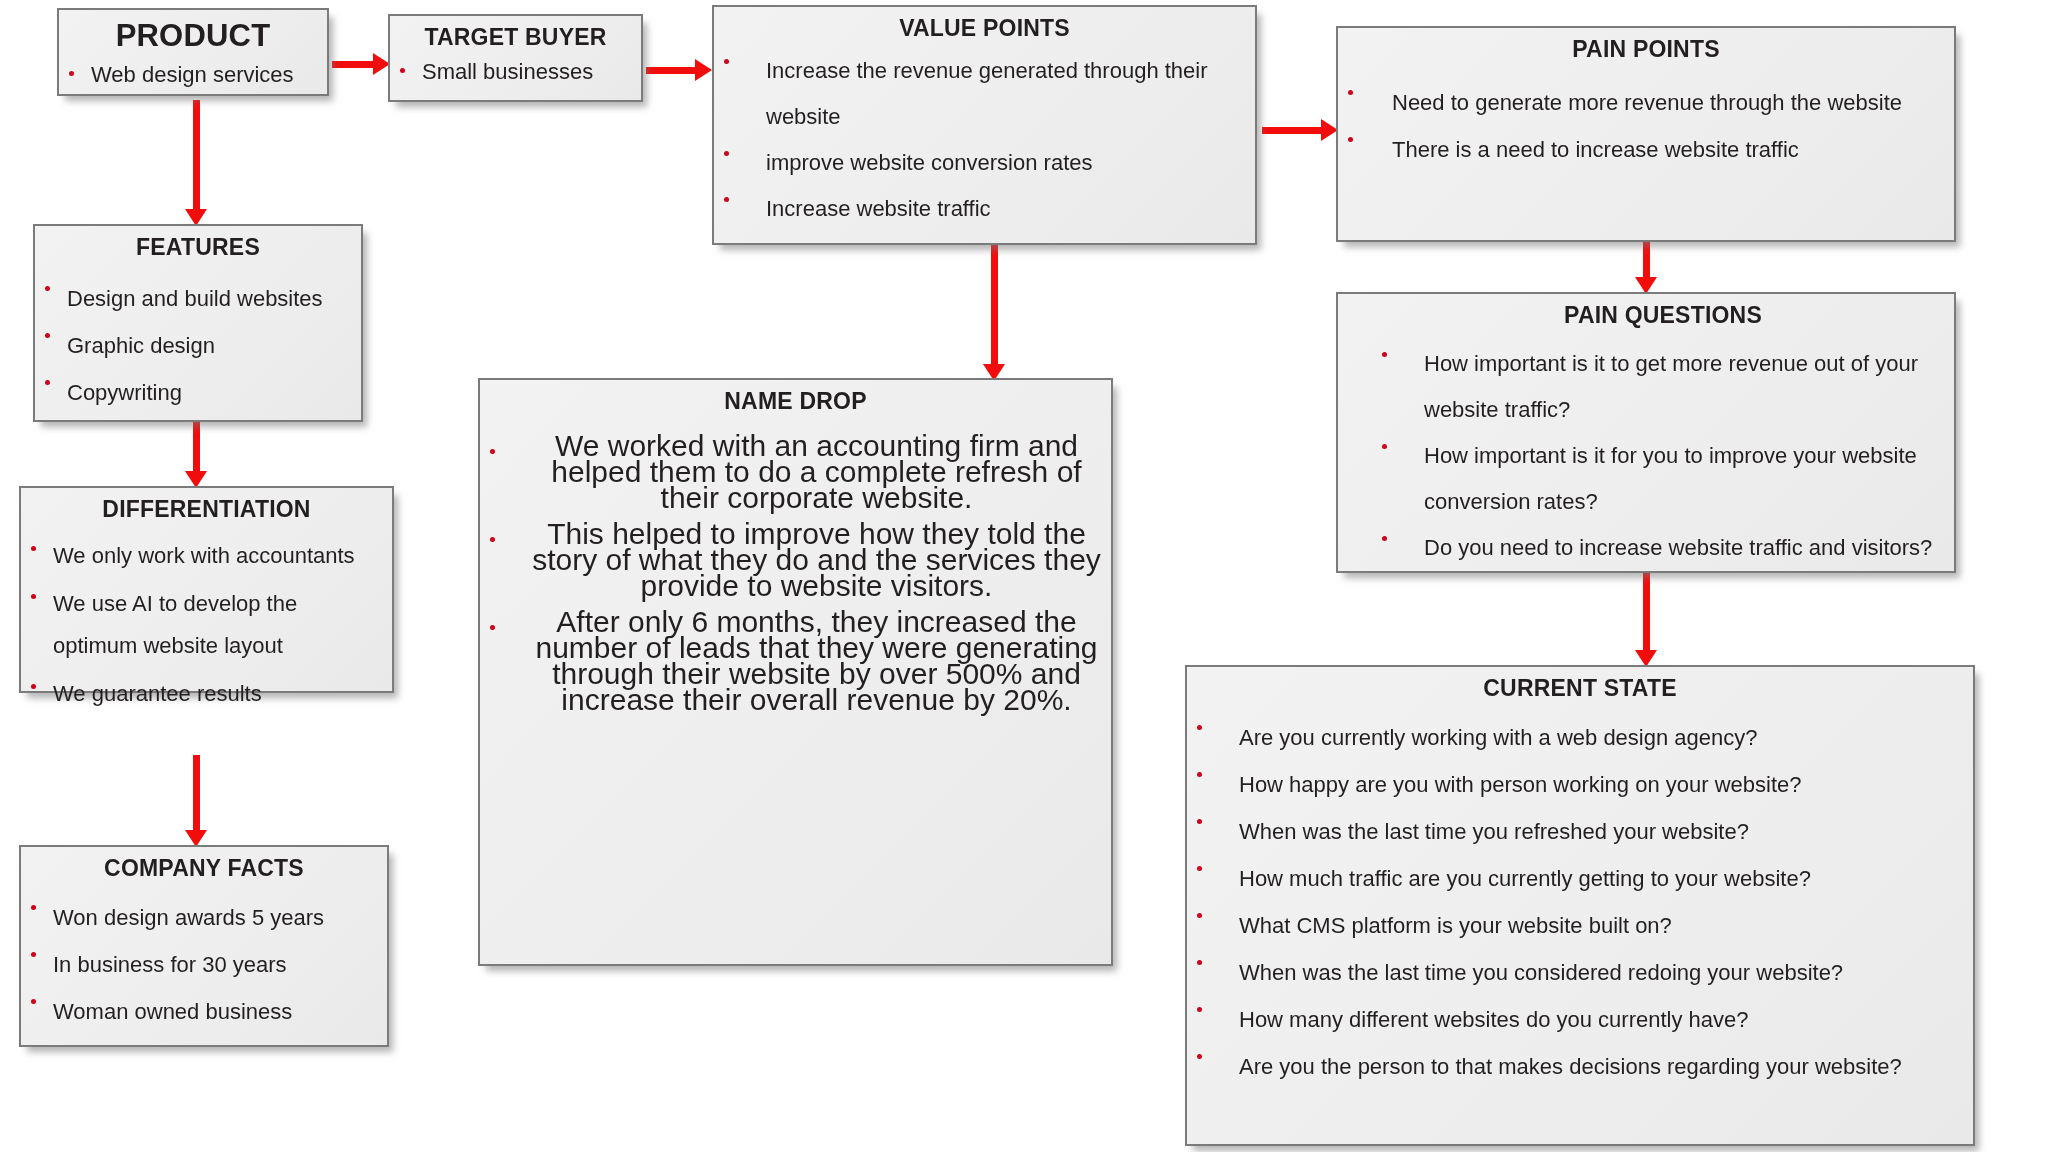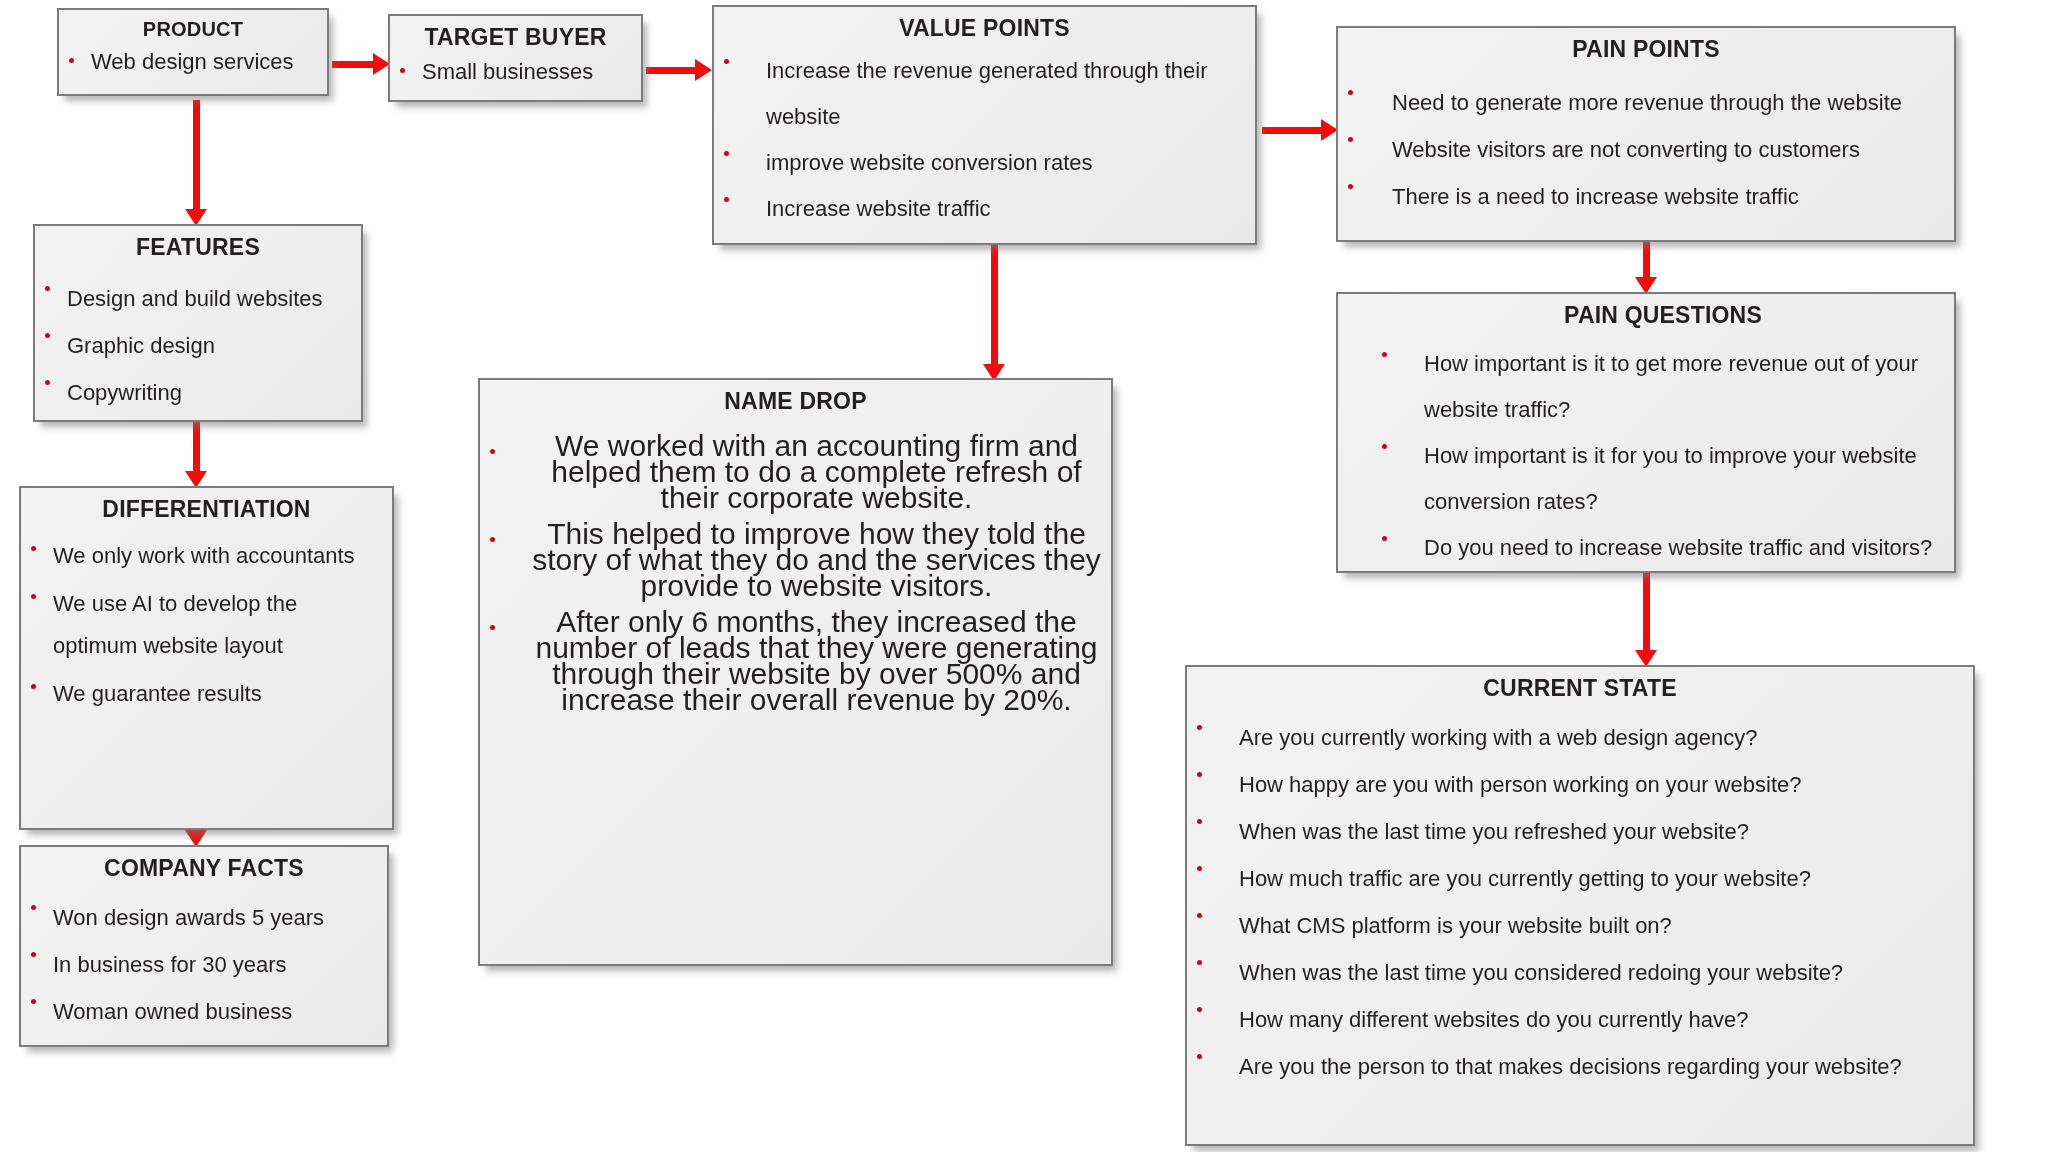--- a/index.html
+++ b/index.html
@@ -92,21 +92,21 @@
   }
   .arrow.right .head {
     top: 50%; margin-top: -11px; right: 0;
     border-top: 11px solid transparent;
     border-bottom: 11px solid transparent;
     border-left: 17px solid #f20d0d;
   }
 
   
   #n-product      { left:57px;  top:8px;   width:272px; height:88px;  }
-  #n-product .node-title { font-size:20px; }
+  #n-product .node-title { font-size:31px; }
   #n-product ul li { font-size:22px; line-height:30px; }
 
   #n-target       { left:388px; top:14px;  width:255px; height:88px;  }
   #n-target .node-title { font-size:23px; }
   #n-target ul li { font-size:22px; line-height:30px; }
 
   #n-value        { left:712px; top:5px;   width:545px; height:240px; }
   #n-value .node-title { font-size:23px; }
   #n-value ul li { font-size:22px; line-height:46px; margin-bottom:0; }
 
@@ -119,21 +119,21 @@
   #n-features ul li { font-size:22px; line-height:47px; margin-bottom:0; }
 
   #n-pain-q       { left:1336px; top:292px; width:620px; height:281px;padding-left:44px; }
   #n-pain-q .node-title { font-size:23px; margin-bottom:12px; }
   #n-pain-q ul li { font-size:22px; line-height:46px; margin-bottom:0; }
 
   #n-namedrop     { left:478px; top:378px; width:635px; height:588px; }
   #n-namedrop .node-title { font-size:23px; margin-bottom:18px; }
   #n-namedrop ul li { font-size:30px; line-height:26px; margin-bottom:10px;text-align:center; }
 
-  #n-diff         { left:19px;  top:486px; width:375px; height:344px; }
+  #n-diff         { left:19px;  top:486px; width:375px; height:207px; }
   #n-diff .node-title { font-size:23px; margin-bottom:12px; }
   #n-diff ul li { font-size:22px; line-height:42px; margin-bottom:6px; }
 
   #n-company      { left:19px;  top:845px; width:370px; height:202px; }
   #n-company .node-title { font-size:23px; margin-bottom:12px; }
   #n-company ul li { font-size:22px; line-height:47px; margin-bottom:0; }
 
   #n-current      { left:1185px; top:665px; width:790px; height:481px; }
   #n-current .node-title { font-size:23px; margin-bottom:12px; }
   #n-current ul li { font-size:22px; line-height:47px; margin-bottom:0; }
@@ -231,24 +231,20 @@
 
   <div class="node" id="n-pain-points">
     <div class="node-title">PAIN POINTS</div>
     <ul class="bullets ind-lg">
       <li>
           <span class="dot"></span>
           <span class="txt">Need to generate more revenue through the website</span>
         </li>
       <li>
           <span class="dot"></span>
-          <span class="txt">Website visitors are not converting to customers</span>
-        </li>
-      <li>
-          <span class="dot"></span>
           <span class="txt">There is a need to increase website traffic</span>
         </li>
     </ul>
   </div>
 
   <div class="node" id="n-features">
     <div class="node-title">FEATURES</div>
     <ul class="bullets ind-sm">
       <li>
           <span class="dot"></span>

